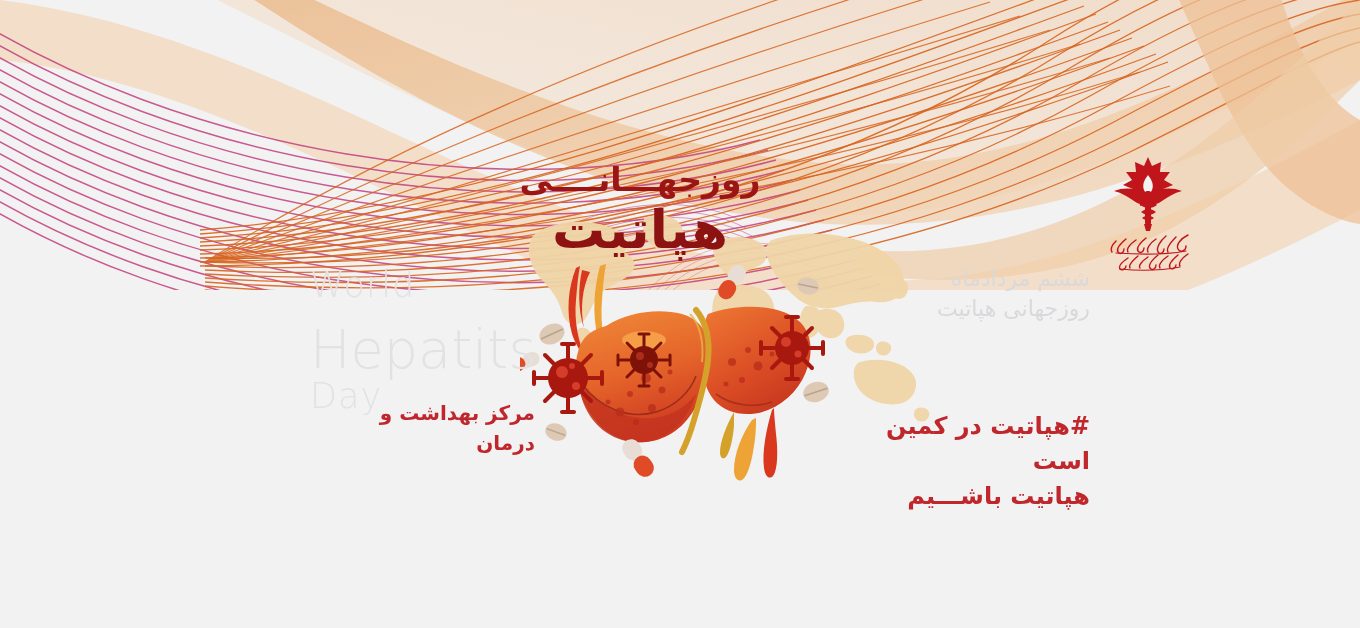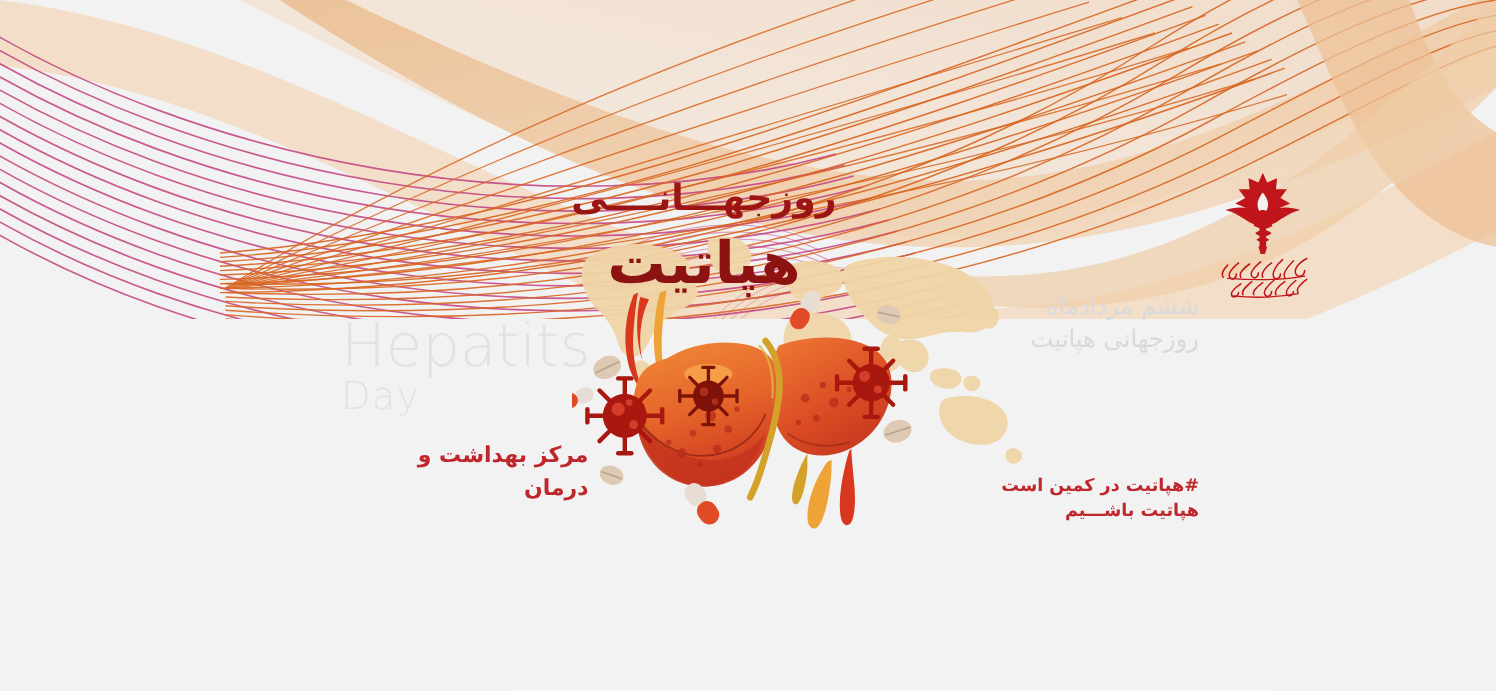--- a/index.html
+++ b/index.html
@@ -62,21 +62,21 @@
     color: #9b1515;
     letter-spacing: 2px;
     line-height: 1.05;
     white-space: nowrap;
   }
   .title-main {
     font-size: 53px;
     font-weight: bold;
     color: #8d1212;
     line-height: 1.05;
-    margin-top: 14px;
+    margin-top: 4px;
     white-space: nowrap;
   }
 
   .wh-block {
     position: absolute;
     left: 310px;
     top: 268px;
     direction: ltr;
     text-align: left;
     color: #e2e2e4;
@@ -123,24 +123,23 @@
   }
 
   .right-red {
     position: absolute;
     left: 850px;
     top: 409px;
     width: 240px;
     text-align: right;
     direction: rtl;
     color: #c0272d;
-    font-size: 16px;
+    font-size: 24px;
     font-weight: bold;
     line-height: 1.45;
-    margin-top: 20px;
   }
 
   
   .logo-block {
     position: absolute;
     left: 1100px;
     top: 155px;
     width: 96px;
     height: 120px;
   }
@@ -462,20 +461,21 @@
                C 210,190 213,176 214,164 Z" fill="#d4a22a"></path>
     </g>
   </svg>
 
   <div class="title-block">
     <div class="title-sub">روزجهـــانــــی</div>
     <div class="title-main">هپاتیت</div>
   </div>
 
   <div class="wh-block">
+    <div class="wh-world">World</div>
     <div class="wh-hep">Hepatits</div>
     <div class="wh-day">Day</div>
   </div>
 
   <div class="left-red">
     <div>مرکز بهداشت و درمان</div>
   </div>
 
   <div class="right-gray">
     <div class="rg-line">ششم مردادماه</div>

